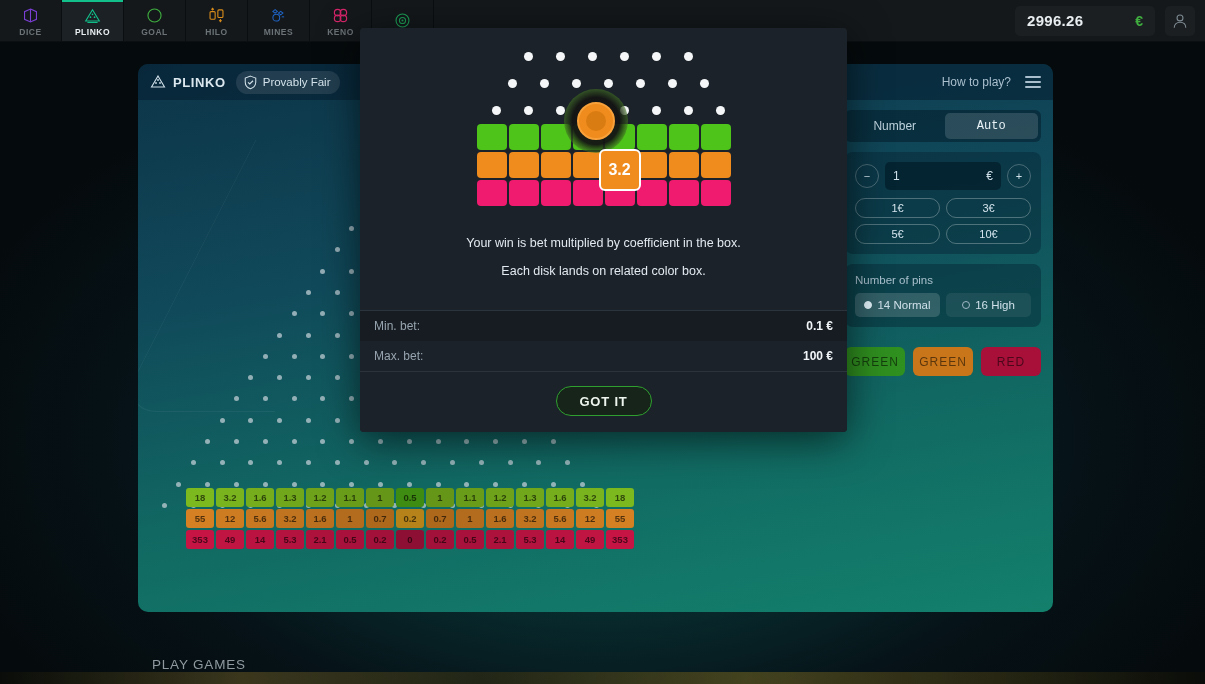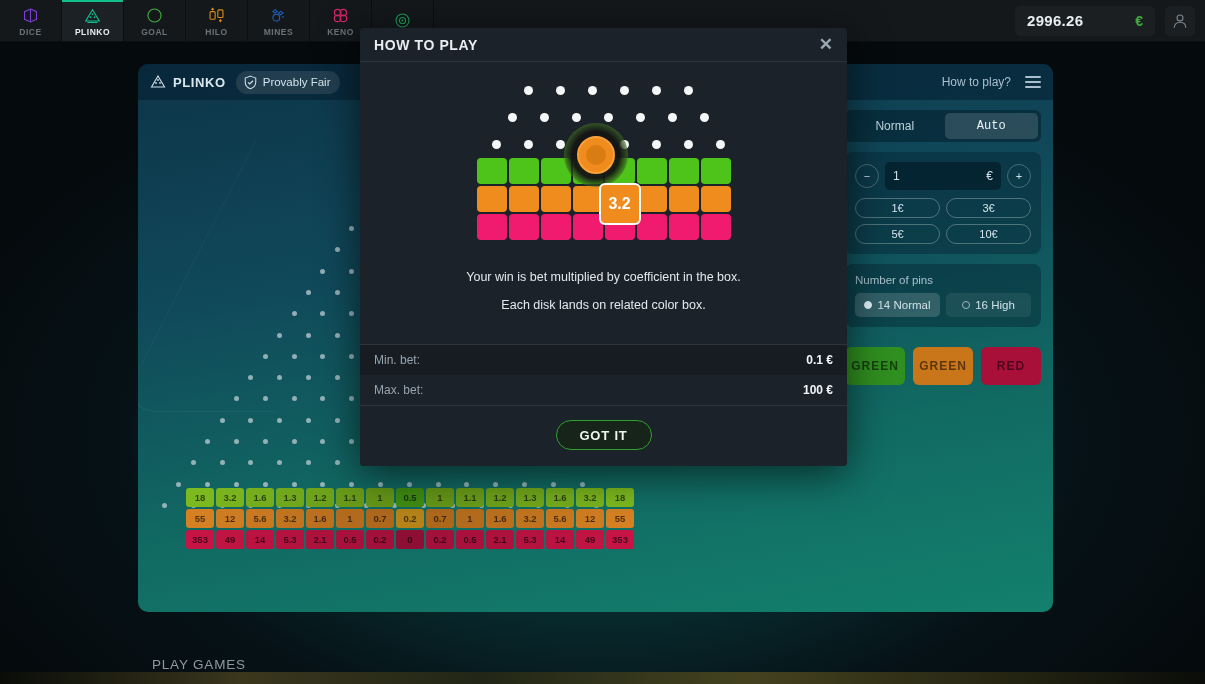--- a/index.html
+++ b/index.html
@@ -187,23 +187,23 @@
     flex: 1; height: 24px; border-radius: 5px;
     display: flex; align-items: center; justify-content: center; gap: 5px;
     font-size: 11.5px; color: #cfe0e9; cursor: pointer;
     background: rgba(255,255,255,.07);
   }
   .pin-opt.on { background: rgba(255,255,255,.16); }
   .radio { width: 8px; height: 8px; border-radius: 50%; border: 1px solid #9fb8c4; }
   .pin-opt.on .radio { border-color: #dff0f7; background: #dff0f7; }
   .color-btns { display: flex; gap: 8px; margin-top: 10px; }
   .cbtn {
-    flex: 1; height: 38px; border-radius: 6px;
+    flex: 1; height: 29px; border-radius: 6px;
     display: flex; align-items: center; justify-content: center;
-    font-size: 12px; font-weight: bold; letter-spacing: 1px;
+    font-size: 12px; font-weight: normal; letter-spacing: 1px;
     color: rgba(0,0,0,.55); cursor: pointer;
   }
 
   
   .more-games {
     position: absolute; left: 152px; bottom: 12px;
     color: #8e9aa0; font-size: 13.5px; letter-spacing: .8px;
   }
   .modal {
     position: absolute; left: 360px; top: 28px;
@@ -520,21 +520,21 @@
           <div class="mult-cell" style="background: rgb(194, 20, 68); filter: brightness(0.894286);">2.1</div>
           <div class="mult-cell" style="background: rgb(194, 20, 68); filter: brightness(0.925714);">5.3</div>
           <div class="mult-cell" style="background: rgb(194, 20, 68); filter: brightness(0.957143);">14</div>
           <div class="mult-cell" style="background: rgb(194, 20, 68); filter: brightness(0.988571);">49</div>
           <div class="mult-cell" style="background: rgb(194, 20, 68); filter: brightness(1.02);">353</div>
         </div>
       </div>
 
     <div class="panel">
       <div class="mode-switch">
-        <div class="mode-btn">Normal</div>
+        <div class="mode-btn">Number</div>
         <div class="mode-btn on">Auto</div>
       </div>
       <div class="panel-card">
         <div class="bet-row">
           <div class="circ-btn">−</div>
           <div class="bet-input">
             <span>1</span>
             <span>€</span>
           </div>
           <div class="circ-btn">+</div>
@@ -653,24 +653,20 @@
       <div class="avatar-btn">
         <svg width="18" height="18" viewBox="0 0 20 20">
           <circle cx="10" cy="6.6" r="3.3" fill="none" stroke="#7d8a92" stroke-width="1.2"></circle>
           <path d="M3.6 17.5 C3.6 13.4 6.5 11.3 10 11.3 C13.5 11.3 16.4 13.4 16.4 17.5" fill="none" stroke="#7d8a92" stroke-width="1.2"></path>
         </svg>
       </div>
     </div>
   </div>
 
   <div class="modal">
-    <div class="modal-head">
-      <div class="modal-title">HOW TO PLAY</div>
-      <div class="modal-close">✕</div>
-    </div>
 
     <div class="modal-body">
       <div class="demo" id="demoArt">
           <div class="demo-pin" style="left: 149.5px; top: 8px;"></div>
           <div class="demo-pin" style="left: 181.5px; top: 8px;"></div>
           <div class="demo-pin" style="left: 213.5px; top: 8px;"></div>
           <div class="demo-pin" style="left: 245.5px; top: 8px;"></div>
           <div class="demo-pin" style="left: 277.5px; top: 8px;"></div>
           <div class="demo-pin" style="left: 309.5px; top: 8px;"></div>
           <div class="demo-pin" style="left: 133.5px; top: 35px;"></div>

